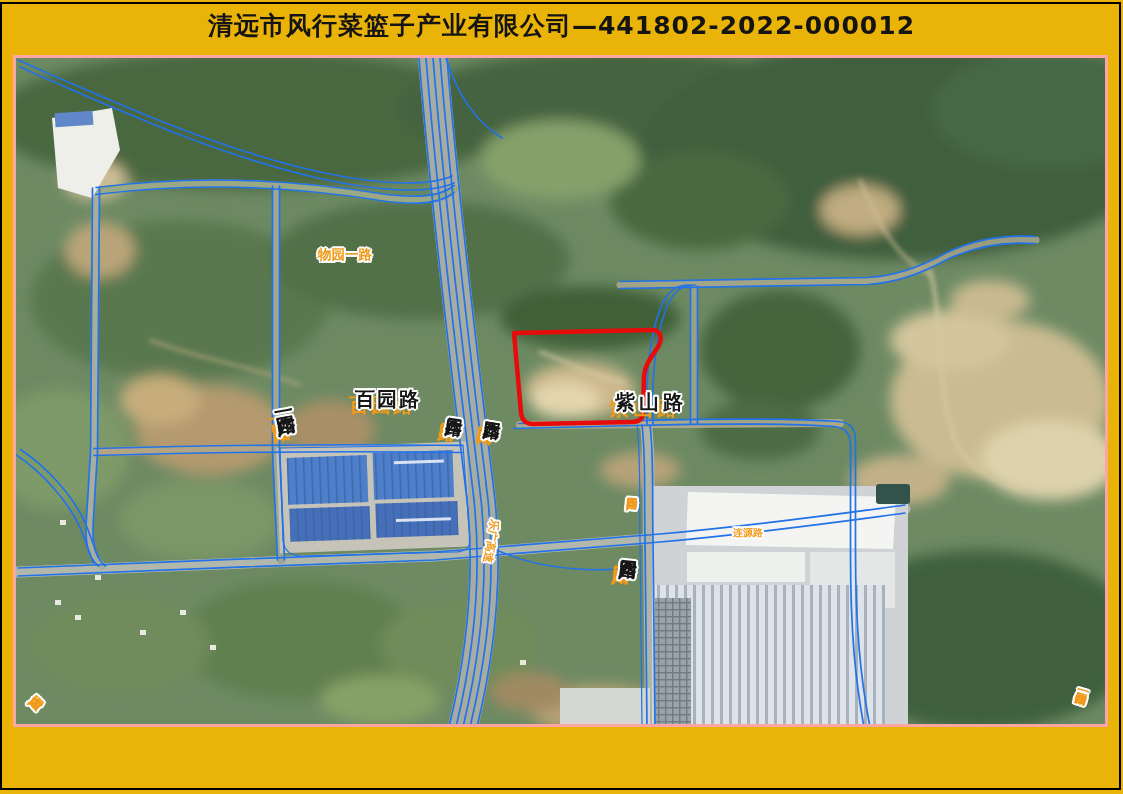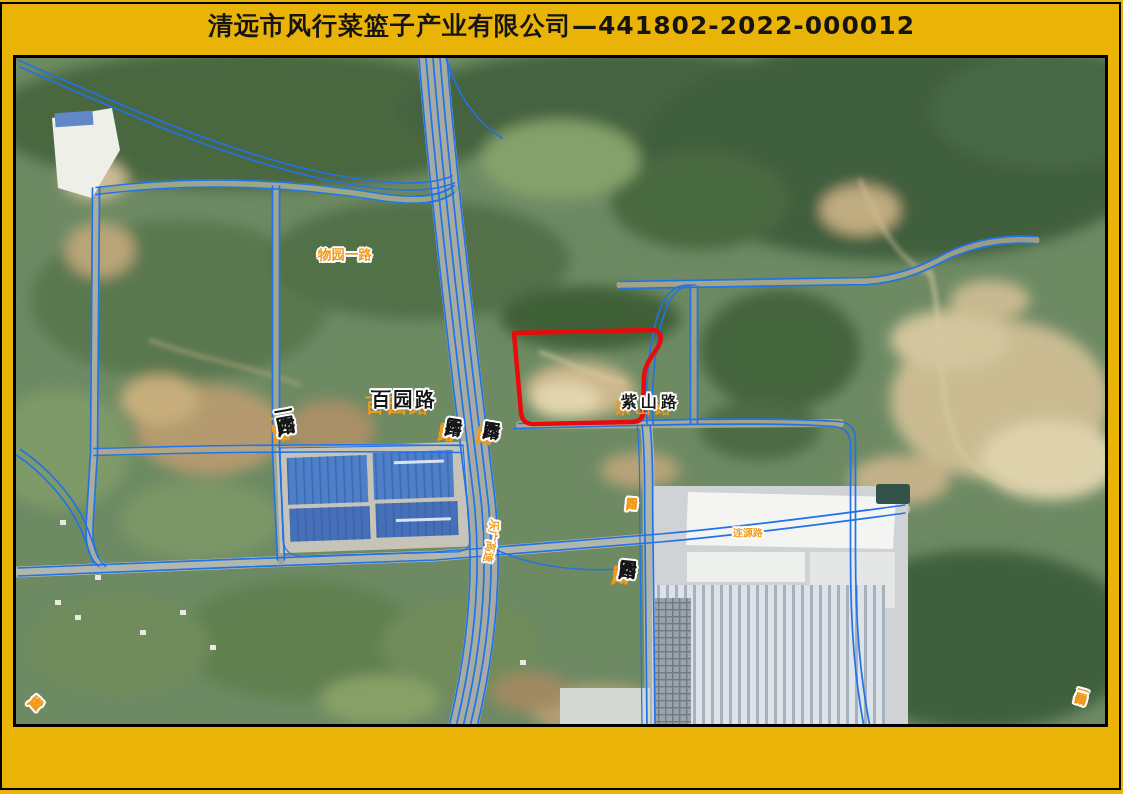--- a/index.html
+++ b/index.html
@@ -3,21 +3,21 @@
 <meta charset="utf-8">
 <style>
   html,body{margin:0;padding:0;background:#ffffff;}
   .page{position:relative;width:1123px;height:794px;background:#eab308;overflow:hidden;
         font-family:"DejaVu Sans","Liberation Sans",sans-serif;}
   .outer-frame{position:absolute;left:0;top:2px;width:1121px;height:788px;
         border:2px solid #000;box-sizing:border-box;pointer-events:none;}
   .title{position:absolute;left:0;top:9px;width:100%;text-align:center;
         font-size:25px;font-weight:bold;color:#141414;letter-spacing:1px;}
   .map{position:absolute;left:13px;top:55px;width:1089px;height:666px;
-        border:3px solid #000000;background:#6d8a63;text-decoration:underline;}
+        border:3px solid #fca5a5;background:#6d8a63;text-decoration:underline;}
   .map svg{position:absolute;left:0;top:0;}
   .lbl{position:absolute;font-weight:bold;white-space:nowrap;line-height:1.02;
        transform-origin:center center;}
   .orange{color:#f09a1a;}
   .black{color:#161616;}
   .halo{text-shadow:-1.5px -1.5px 0 #fff,1.5px -1.5px 0 #fff,-1.5px 1.5px 0 #fff,
         1.5px 1.5px 0 #fff,0 -2px 0 #fff,0 2px 0 #fff,-2px 0 0 #fff,2px 0 0 #fff;}
   .ghost{text-shadow:-1.5px -1.5px 0 #fff,1.5px -1.5px 0 #fff,-1.5px 1.5px 0 #fff,
         1.5px 1.5px 0 #fff,0 -2px 0 #fff,0 2px 0 #fff,-2px 0 0 #fff,2px 0 0 #fff,
         -6px 6px 0 #f09a1a;}
@@ -197,24 +197,24 @@
           <use href="#blc" transform="translate(-2.5,2.5)"></use>
         <path d="M 280,448 L 463,445 L 470,540 C 470,548 464,552 455,552 L 302,556 C 290,556 284,550 283,540 Z" stroke-width="1.2"></path>
       </g>
 
       <path d="M 514,333 L 652,330 C 661,330 663,338 658,347 C 650,359 645,365 644,376
                L 643,412 C 643,419 639,422 632,422 L 533,424 C 526,424 522,420 521,413 Z" fill="none" stroke="#e80b0b" stroke-width="4.5" stroke-linejoin="round"></path>
     </svg>
 
     <div class="lbl orange halo" style="left:329px;top:197px;font-size:13.5px;transform:translate(-50%,-50%);">物园一路</div>
     <div class="lbl black ghost vert" style="left:266px;top:343px;font-size:19px;transform:translate(-50%,-50%) rotate(-10deg);">路一园广</div>
-    <div class="lbl black ghost" style="left:388px;top:341px;font-size:20px;letter-spacing:2px;transform:translate(-50%,-50%);">百园路</div>
+    <div class="lbl black ghost" style="left:372px;top:341px;font-size:20px;letter-spacing:2px;transform:translate(-50%,-50%);">百园路</div>
     <div class="lbl black ghost vert" style="left:441px;top:348px;font-size:17px;transform:translate(-50%,-50%) rotate(9deg);">广园二路</div>
     <div class="lbl black ghost vert" style="left:479px;top:351px;font-size:17px;transform:translate(-50%,-50%) rotate(9deg);">广园三路</div>
-    <div class="lbl black ghost" style="left:635px;top:344px;font-size:16px;letter-spacing:4px;transform:translate(-50%,-50%);">紫山路</div>
+    <div class="lbl black ghost" style="left:635px;top:344px;font-size:20px;letter-spacing:4px;transform:translate(-50%,-50%);">紫山路</div>
     <div class="lbl orange halo vert" style="left:616px;top:431px;font-size:11.5px;transform:translate(-50%,-50%) rotate(4deg);">路四园广</div>
     <div class="lbl black ghost vert" style="left:614px;top:489px;font-size:18px;transform:translate(-50%,-50%) rotate(6deg);">路四园广</div>
     <div class="lbl orange halo sideways" style="left:475px;top:483px;font-size:11px;transform:translate(-50%,-50%) rotate(10deg);">乐广高速</div>
     <div class="lbl orange halo" style="left:732px;top:475px;font-size:10px;transform:translate(-50%,-50%);">连源路</div>
     <div class="lbl orange halo vert" style="left:32px;top:633px;font-size:13px;transform:translate(-50%,-50%) rotate(45deg);">广园大道</div>
     <div class="lbl orange halo vert" style="left:1069px;top:626px;font-size:12px;transform:translate(-50%,-50%) rotate(16deg);">路一园物</div>
   </div>
 </div>
 
 </body></html>

